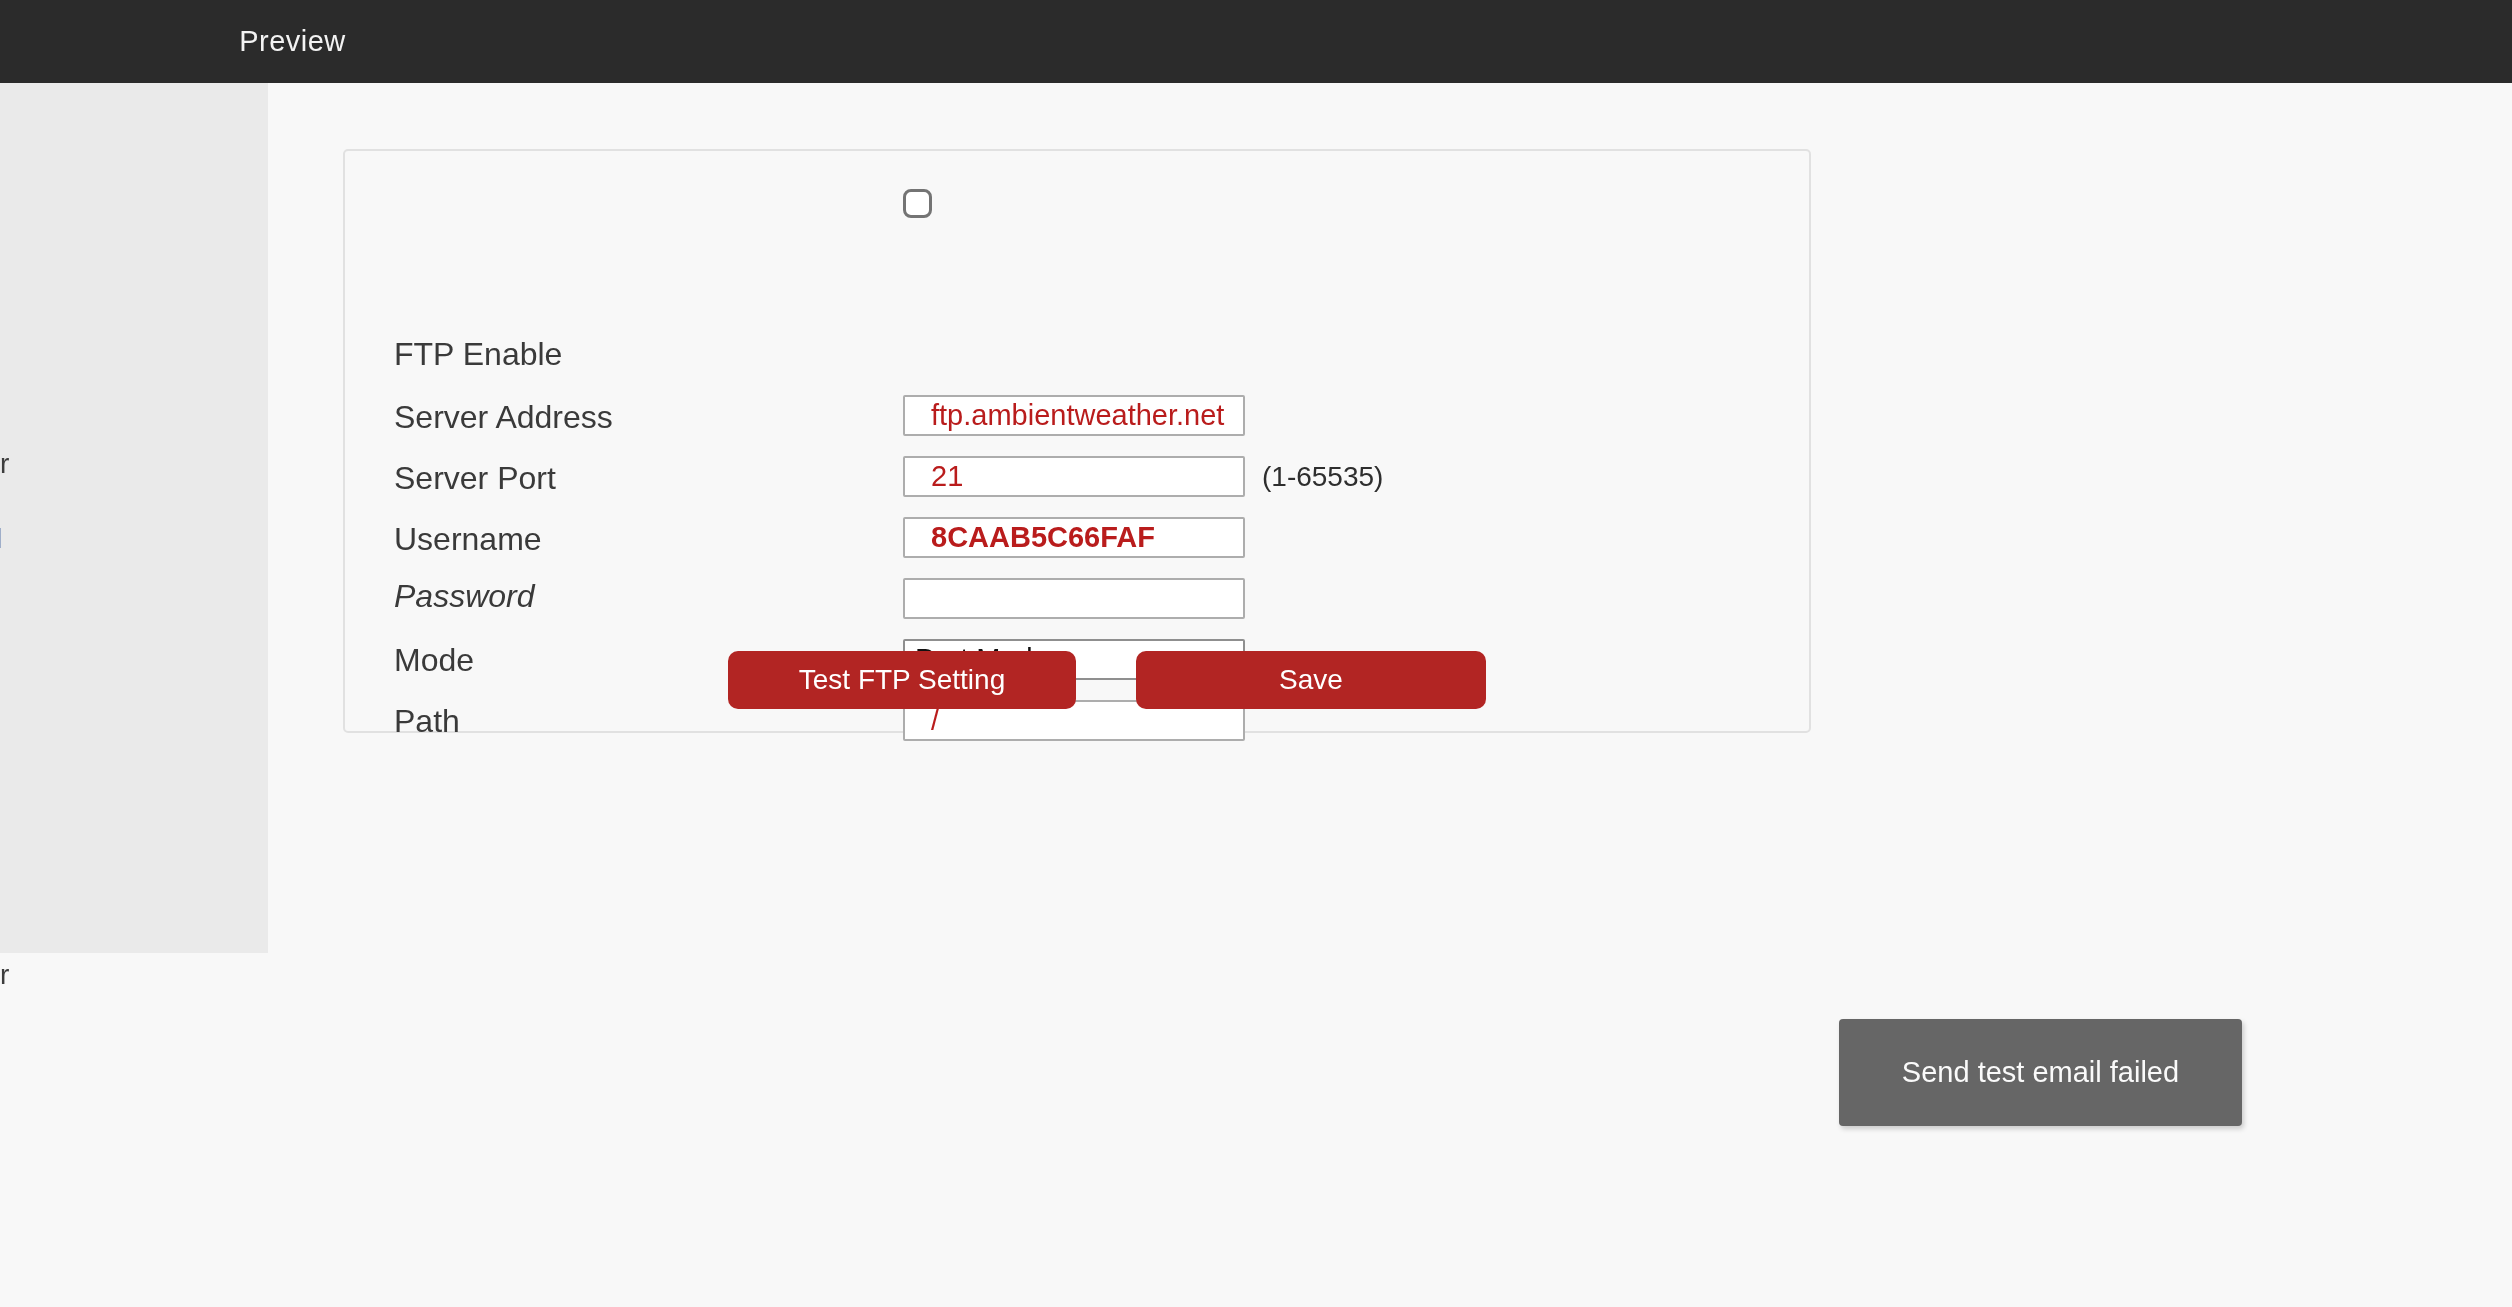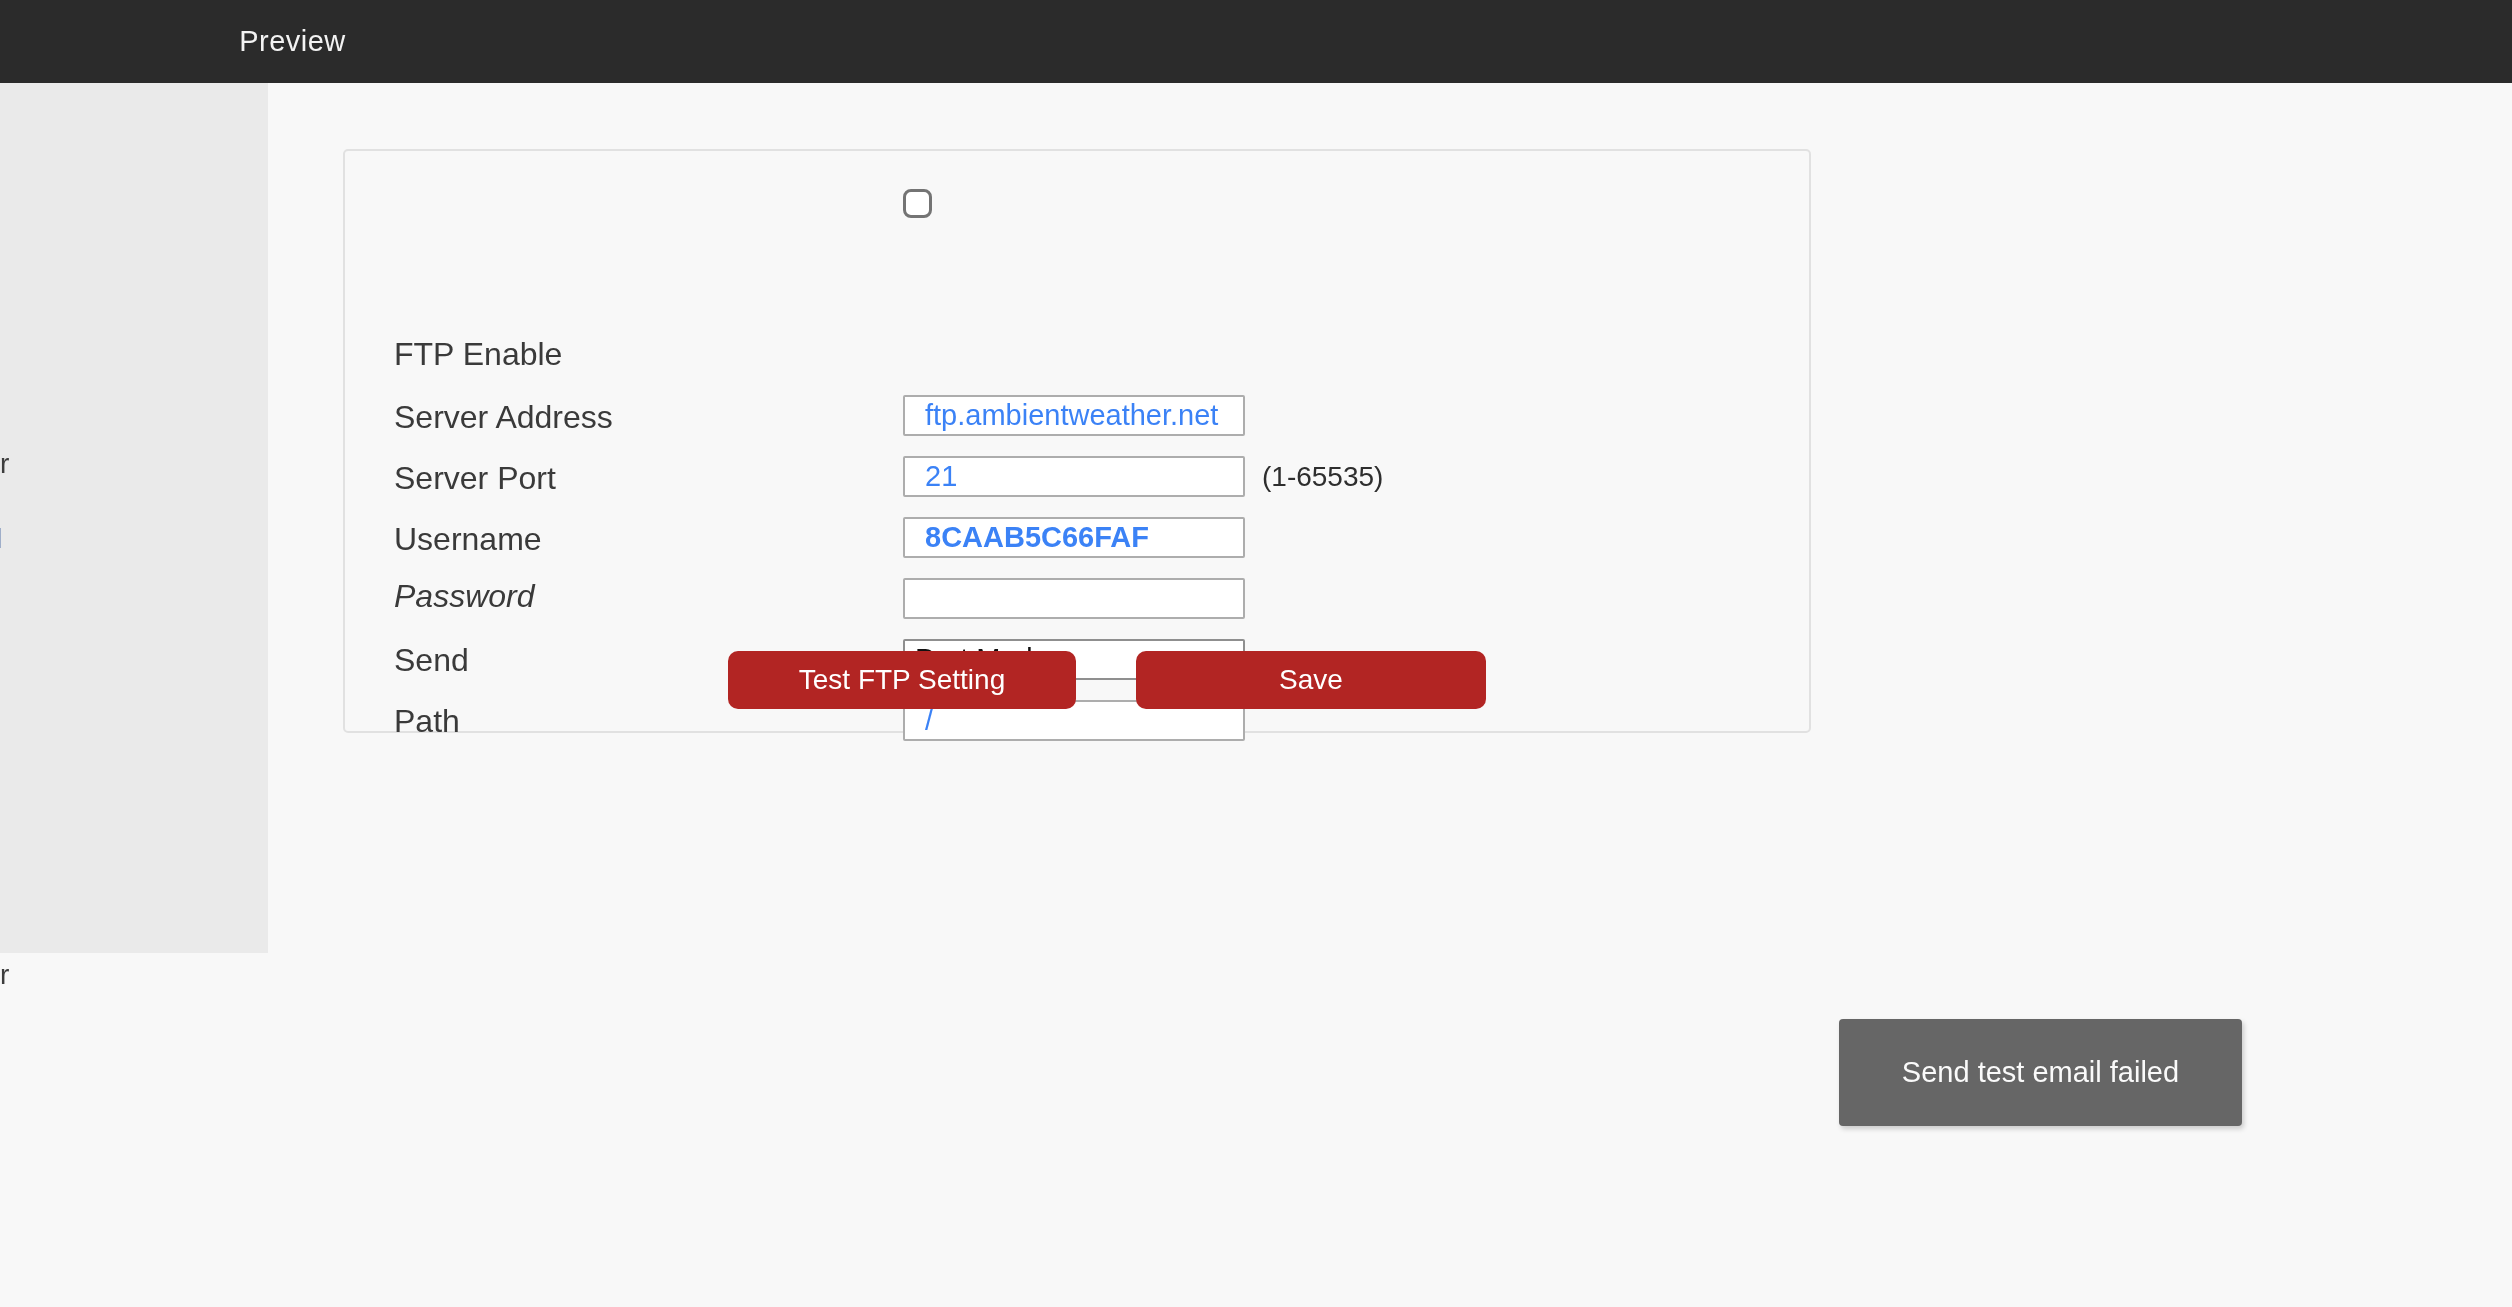--- a/index.html
+++ b/index.html
@@ -51,21 +51,21 @@
     background: transparent;
   }
   .form-label {
     position: absolute; left: 49px;
     font-size: 32px; color: #3a3a3a; line-height: 34px;
   }
   .txt-input {
     position: absolute; left: 558px; width: 342px; height: 41px;
     border: 2px solid #adadad; border-radius: 2px; background: #ffffff;
     font-family: "Liberation Sans", "DejaVu Sans", sans-serif;
-    font-size: 29px; color: #3b82f6; padding: 0 0 0 20px; outline: none;
+    font-size: 29px; color: #b91c1c; padding: 0 0 0 26px; outline: none;
   }
   .checkbox {
     position: absolute; left: 558px; top: 38px; width: 29px; height: 29px;
     border: 3px solid #747474; border-radius: 8px; background: #ffffff;
     cursor: pointer;
   }
   .select {
     position: absolute; left: 558px; width: 342px; height: 41px;
     border: 2px solid #8f8f8f; border-radius: 2px; background: #ffffff;
     display: flex; align-items: center; cursor: pointer;
@@ -148,21 +148,21 @@
       <div class="form-label">Username</div>
       <input class="txt-input" type="text" value="8CAAB5C66FAF" style="">
     </div>
 
     <div class="row-pw">
       <div class="form-label">Password</div>
       <input class="txt-input" type="password" style="">
     </div>
 
     <div class="row-md">
-      <div class="form-label">Send</div>
+      <div class="form-label">Mode</div>
       <div class="select" role="combobox">
         <span class="sel-text">Port Mode</span>
         <span class="chev"></span>
       </div>
     </div>
 
     <div class="row-pt">
       <div class="form-label">Path</div>
       <input class="txt-input" type="text" value="/" style="">
     </div>

